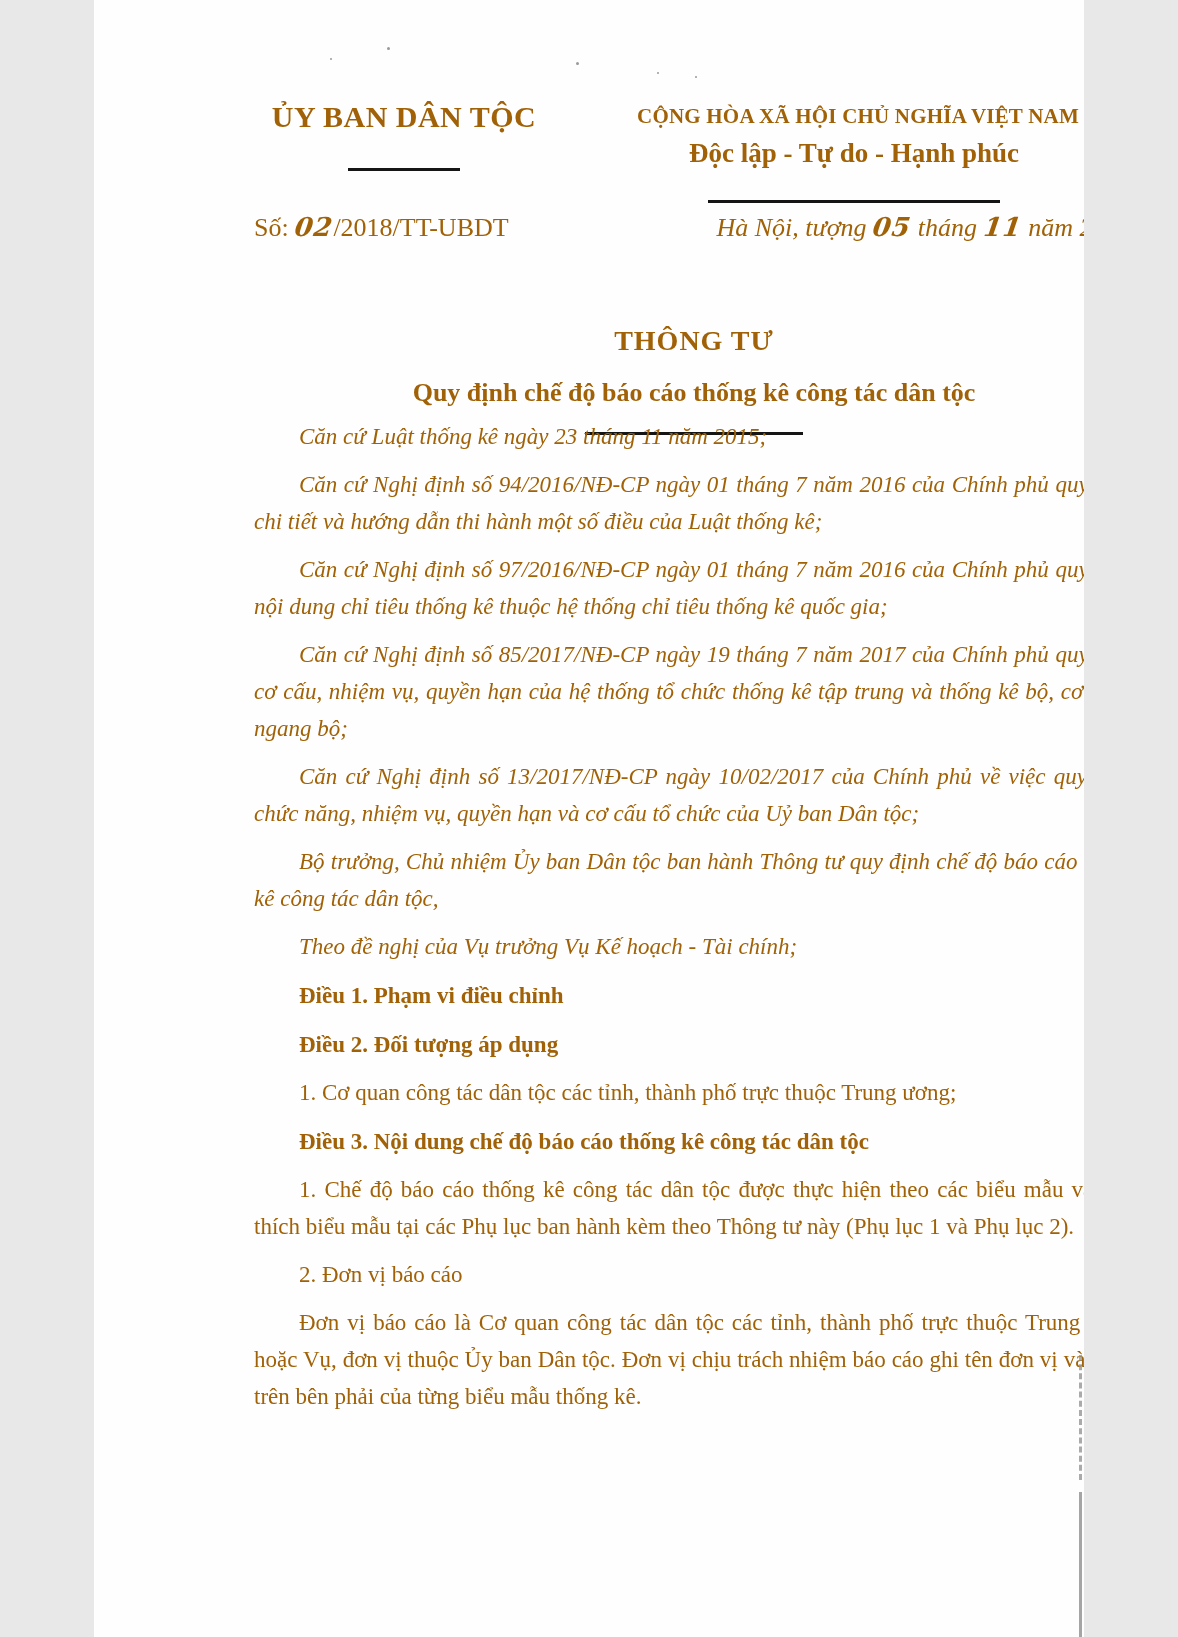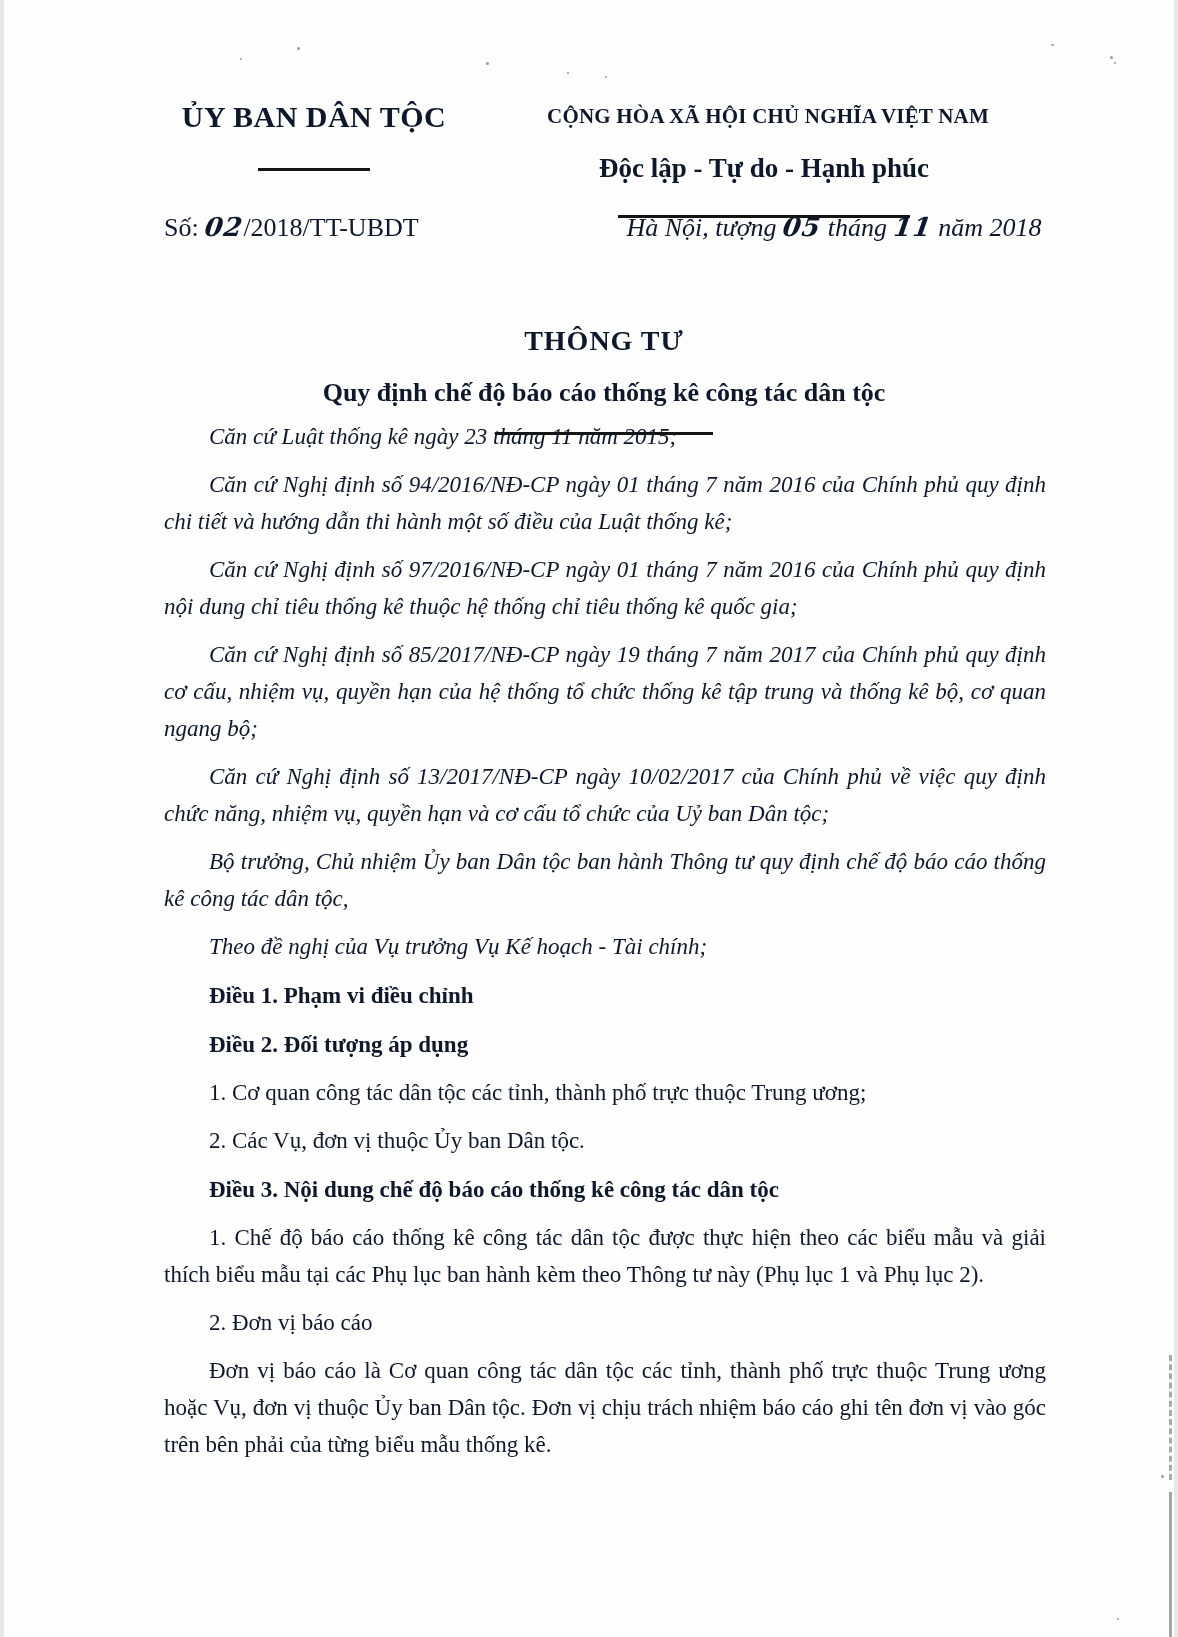--- a/index.html
+++ b/index.html
@@ -1,43 +1,43 @@
 <!DOCTYPE html>
 <html lang="vi"><head>
 <meta charset="utf-8">
 <style>
   html,body{margin:0;padding:0;background:#e8e8e8;}
   .page{
     position:relative;
-    width:1170px;height:1637px;
+    width:990px;height:1637px;
     margin:0 auto;
     background:#fefefe;
     font-family:"Liberation Serif","DejaVu Serif",serif;
-    color:#0f172a;
+    color:#a16207;
     overflow:hidden;
   }
   
   .header{
     position:absolute;top:100px;left:160px;width:880px;
     display:flex;justify-content:space-between;
   }
   .hcol-left{width:300px;text-align:center;}
   .hcol-right{width:560px;text-align:center;}
   .org-name{
     font-weight:bold;font-size:30px;line-height:34px;letter-spacing:.5px;
   }
   .org-divider{
     width:112px;height:3px;background:#151515;border:0;
     margin:34px auto 0 auto;
   }
   .country{
     font-weight:bold;font-size:21px;line-height:33px;letter-spacing:.2px;white-space:nowrap;margin-left:8px;
   }
   .motto{
-    font-weight:bold;font-size:27px;line-height:31px;margin-top:20px;
+    font-weight:bold;font-size:27px;line-height:31px;margin-top:5px;
   }
   .motto-divider{
     width:292px;height:3px;background:#151515;border:0;
     margin:31px auto 0 auto;
   }
   .doc-number{
     position:absolute;top:212px;left:160px;
     font-size:26px;white-space:nowrap;
   }
   .hand{
@@ -110,21 +110,20 @@
     <p class="it">Căn cứ Luật thống kê ngày 23 tháng 11 năm 2015;</p>
     <p class="it">Căn cứ Nghị định số 94/2016/NĐ-CP ngày 01 tháng 7 năm 2016 của Chính phủ quy định chi tiết và hướng dẫn thi hành một số điều của Luật thống kê;</p>
     <p class="it">Căn cứ Nghị định số 97/2016/NĐ-CP ngày 01 tháng 7 năm 2016 của Chính phủ quy định nội dung chỉ tiêu thống kê thuộc hệ thống chỉ tiêu thống kê quốc gia;</p>
     <p class="it">Căn cứ Nghị định số 85/2017/NĐ-CP ngày 19 tháng 7 năm 2017 của Chính phủ quy định cơ cấu, nhiệm vụ, quyền hạn của hệ thống tổ chức thống kê tập trung và thống kê bộ, cơ quan ngang bộ;</p>
     <p class="it">Căn cứ Nghị định số 13/2017/NĐ-CP ngày 10/02/2017 của Chính phủ về việc quy định chức năng, nhiệm vụ, quyền hạn và cơ cấu tổ chức của Uỷ ban Dân tộc;</p>
     <p class="it">Bộ trưởng, Chủ nhiệm Ủy ban Dân tộc ban hành Thông tư quy định chế độ báo cáo thống kê công tác dân tộc,</p>
     <p class="it">Theo đề nghị của Vụ trưởng Vụ Kế hoạch - Tài chính;</p>
     <p class="b">Điều 1. Phạm vi điều chỉnh</p>
     <p class="b">Điều 2. Đối tượng áp dụng</p>
     <p class="nm">1. Cơ quan công tác dân tộc các tỉnh, thành phố trực thuộc Trung ương;</p>
-    <p class="nm">2. Các Vụ, đơn vị thuộc Ủy ban Dân tộc.</p>
     <p class="b">Điều 3. Nội dung chế độ báo cáo thống kê công tác dân tộc</p>
     <p class="nm">1. Chế độ báo cáo thống kê công tác dân tộc được thực hiện theo các biểu mẫu và giải thích biểu mẫu tại các Phụ lục ban hành kèm theo Thông tư này (Phụ lục 1 và Phụ lục 2).</p>
     <p class="nm">2. Đơn vị báo cáo</p>
     <p class="nm">Đơn vị báo cáo là Cơ quan công tác dân tộc các tỉnh, thành phố trực thuộc Trung ương hoặc Vụ, đơn vị thuộc Ủy ban Dân tộc. Đơn vị chịu trách nhiệm báo cáo ghi tên đơn vị vào góc trên bên phải của từng biểu mẫu thống kê.</p>
   </div>
 
   <div class="speck" style="left:293px;top:47px;width:3px;height:3px;"></div>
   <div class="speck" style="left:236px;top:58px;width:2px;height:2px;"></div>
   <div class="speck" style="left:482px;top:62px;width:3px;height:3px;"></div>
   <div class="speck" style="left:563px;top:72px;width:2px;height:2px;"></div>

